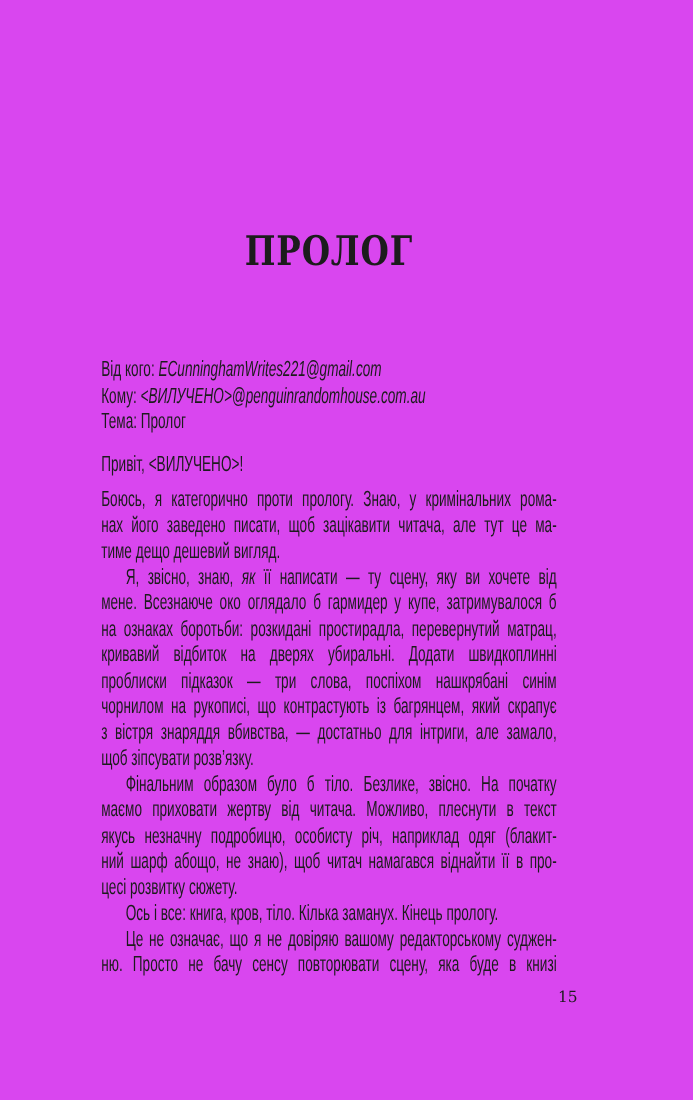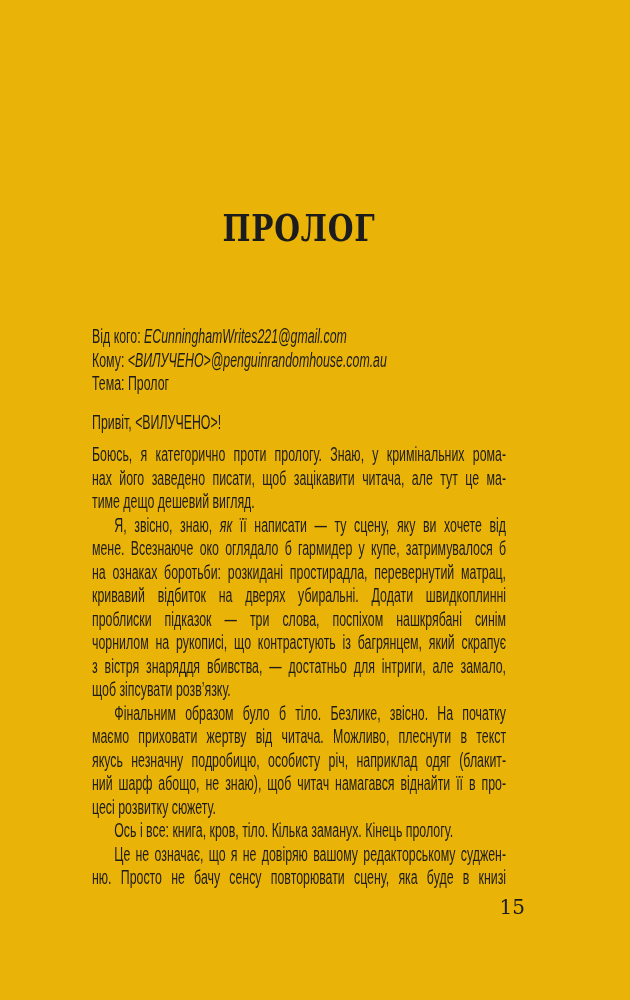--- a/index.html
+++ b/index.html
@@ -2,21 +2,21 @@
 <html><head>
 <meta charset="utf-8">
 <style>
   html,body{margin:0;padding:0}
   body{
     width:630px;height:1000px;
     background:#ffffff;
     font-family:"Liberation Sans",sans-serif;
     position:relative;overflow:hidden;
   }
-  .page{position:absolute;inset:0;background:#eab308}
+  .page{position:absolute;inset:0;background:#d946ef}
   .title{
     position:absolute;left:92px;top:210px;width:414px;margin:0;
     text-align:center;
     font-family:"DejaVu Serif",serif;
     font-weight:600;
     font-size:37px;line-height:37px;
     letter-spacing:1px;
     color:#1c1c1c;
     transform:scaleX(0.80);
   }
@@ -28,21 +28,21 @@
   }
   .line{min-height:23.5px;white-space:normal}
   .just{text-align:justify;text-align-last:justify;text-justify:inter-word}
   .indent{text-indent:36px}
   .greeting{margin-top:15px}
   .body-text{margin-top:9px}
   i{font-style:italic}
   .folio{
     position:absolute;right:105px;top:898px;
     font-family:"DejaVu Serif",serif;
-    font-size:20px;line-height:18px;
+    font-size:14px;line-height:18px;
     color:#1c1c1c;
   }
 </style>
 </head>
 <body style="background: rgb(255, 255, 255); color: rgb(28, 28, 28);">
 
 <div class="page">
   <h1 class="title">ПРОЛОГ</h1>
 
   <div class="text-col">

